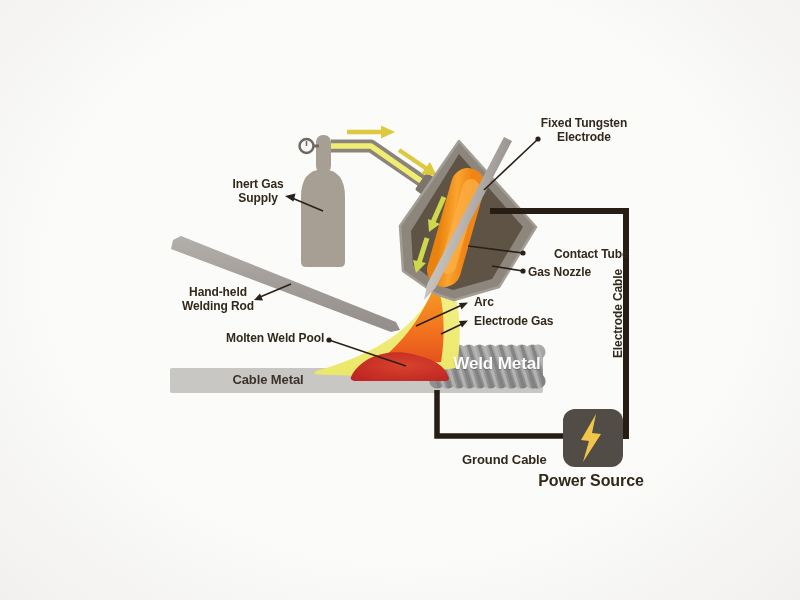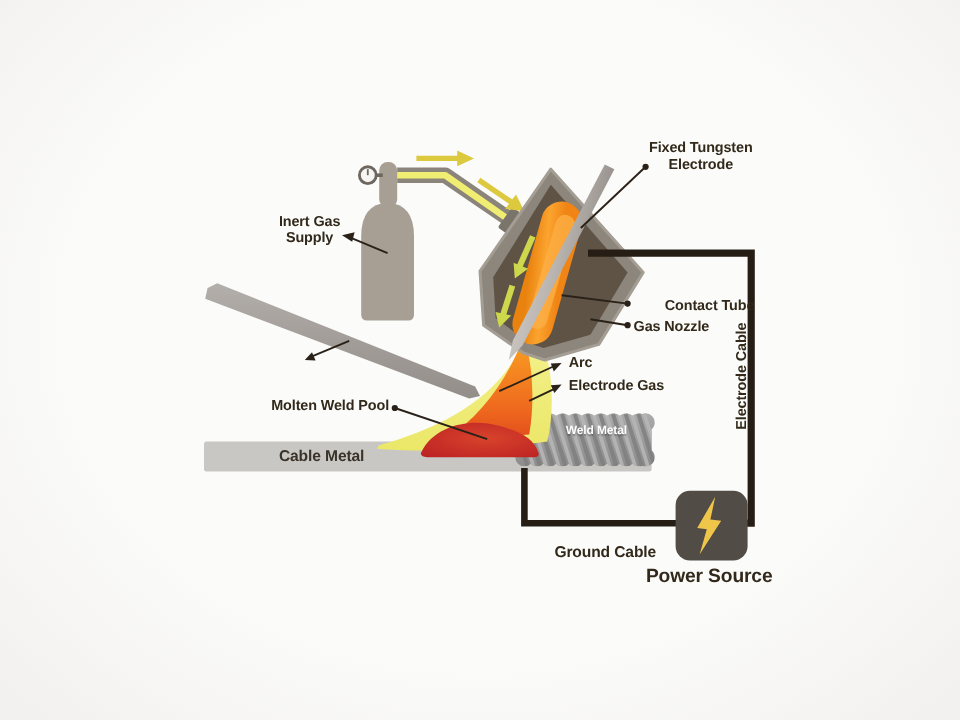--- a/index.html
+++ b/index.html
@@ -3,21 +3,21 @@
 <meta charset="utf-8">
 <style>
   html,body{margin:0;padding:0;background:#fafaf9;}
   #stage{position:relative;width:800px;height:600px;overflow:hidden;
          background:radial-gradient(ellipse at 50% 45%, #fbfbfa 60%, #f1f0ee 100%);
          font-family:"Liberation Sans", sans-serif;}
   #art{position:absolute;left:0;top:0;}
   .lbl{position:absolute;font-weight:bold;font-size:12px;line-height:1.18;
        color:#32291b;white-space:nowrap;letter-spacing:-0.1px;}
   .lbl.center{text-align:center;}
-  .lbl.white{color:#fdfdfd;font-size:10px;text-shadow:0 1px 1px rgba(0,0,0,.25);}
+  .lbl.white{color:#fdfdfd;font-size:17px;text-shadow:0 1px 1px rgba(0,0,0,.25);}
   .lbl .ln{display:block;}
   .vert{transform:rotate(-90deg);transform-origin:center center;text-align:center;}
 </style>
 </head>
 <body>
 
 <div id="stage">
 
 <svg id="art" width="800" height="600" viewBox="0 0 800 600">
   <defs>
@@ -207,20 +207,24 @@
   <div class="lbl center" style="left:213px;top:177px;width:90px;">
     <span class="ln">Inert Gas</span>
     <span class="ln">Supply</span>
   </div>
 
   <div class="lbl center" style="left:528px;top:116px;width:112px;">
     <span class="ln">Fixed Tungsten</span>
     <span class="ln">Electrode</span>
   </div>
 
+  <div class="lbl center" style="left:168px;top:285px;width:100px;">
+    <span class="ln">Hand-held</span>
+    <span class="ln">Welding Rod</span>
+  </div>
 
   <div class="lbl" style="left:528px;top:247px;margin-left:26px;">Contact Tube</div>
 
   <div class="lbl" style="left:528px;top:265px;">Gas Nozzle</div>
 
   <div class="lbl" style="left:474px;top:295px;">Arc</div>
 
   <div class="lbl" style="left:474px;top:314px;">Electrode Gas</div>
 
   <div class="lbl" style="left:226px;top:331px;">Molten Weld Pool</div>

